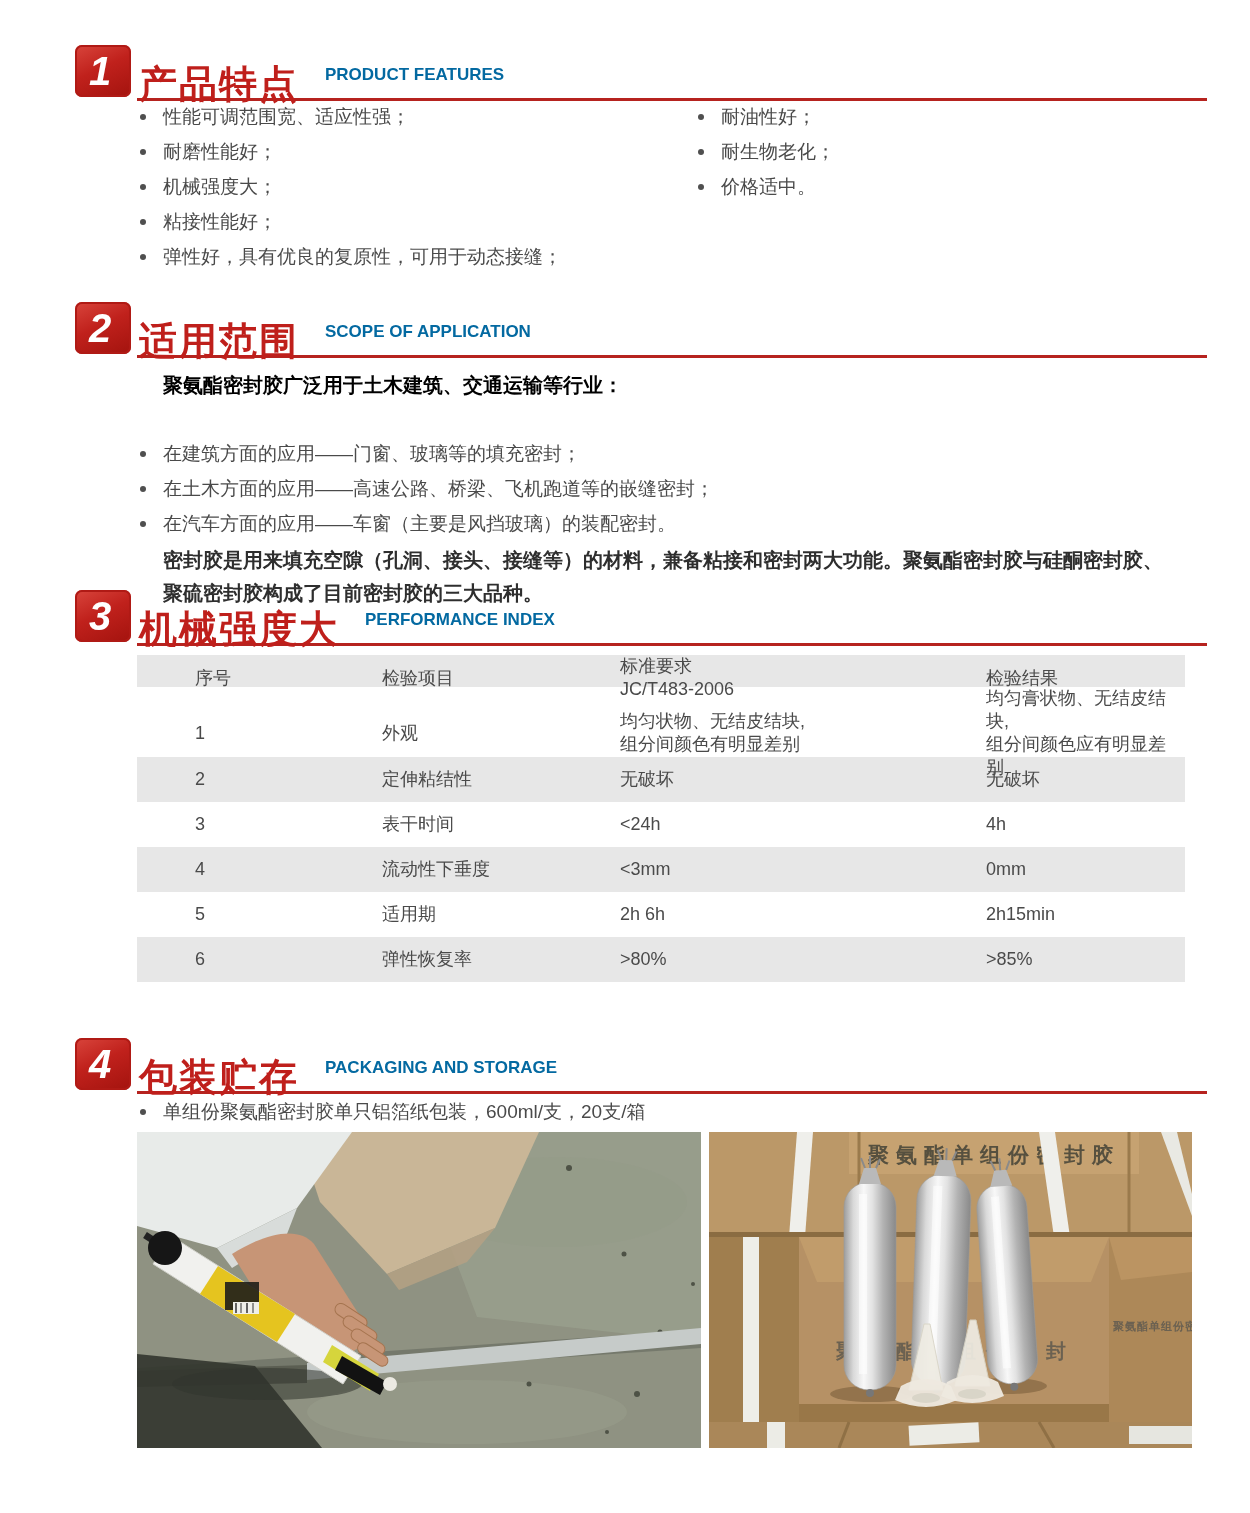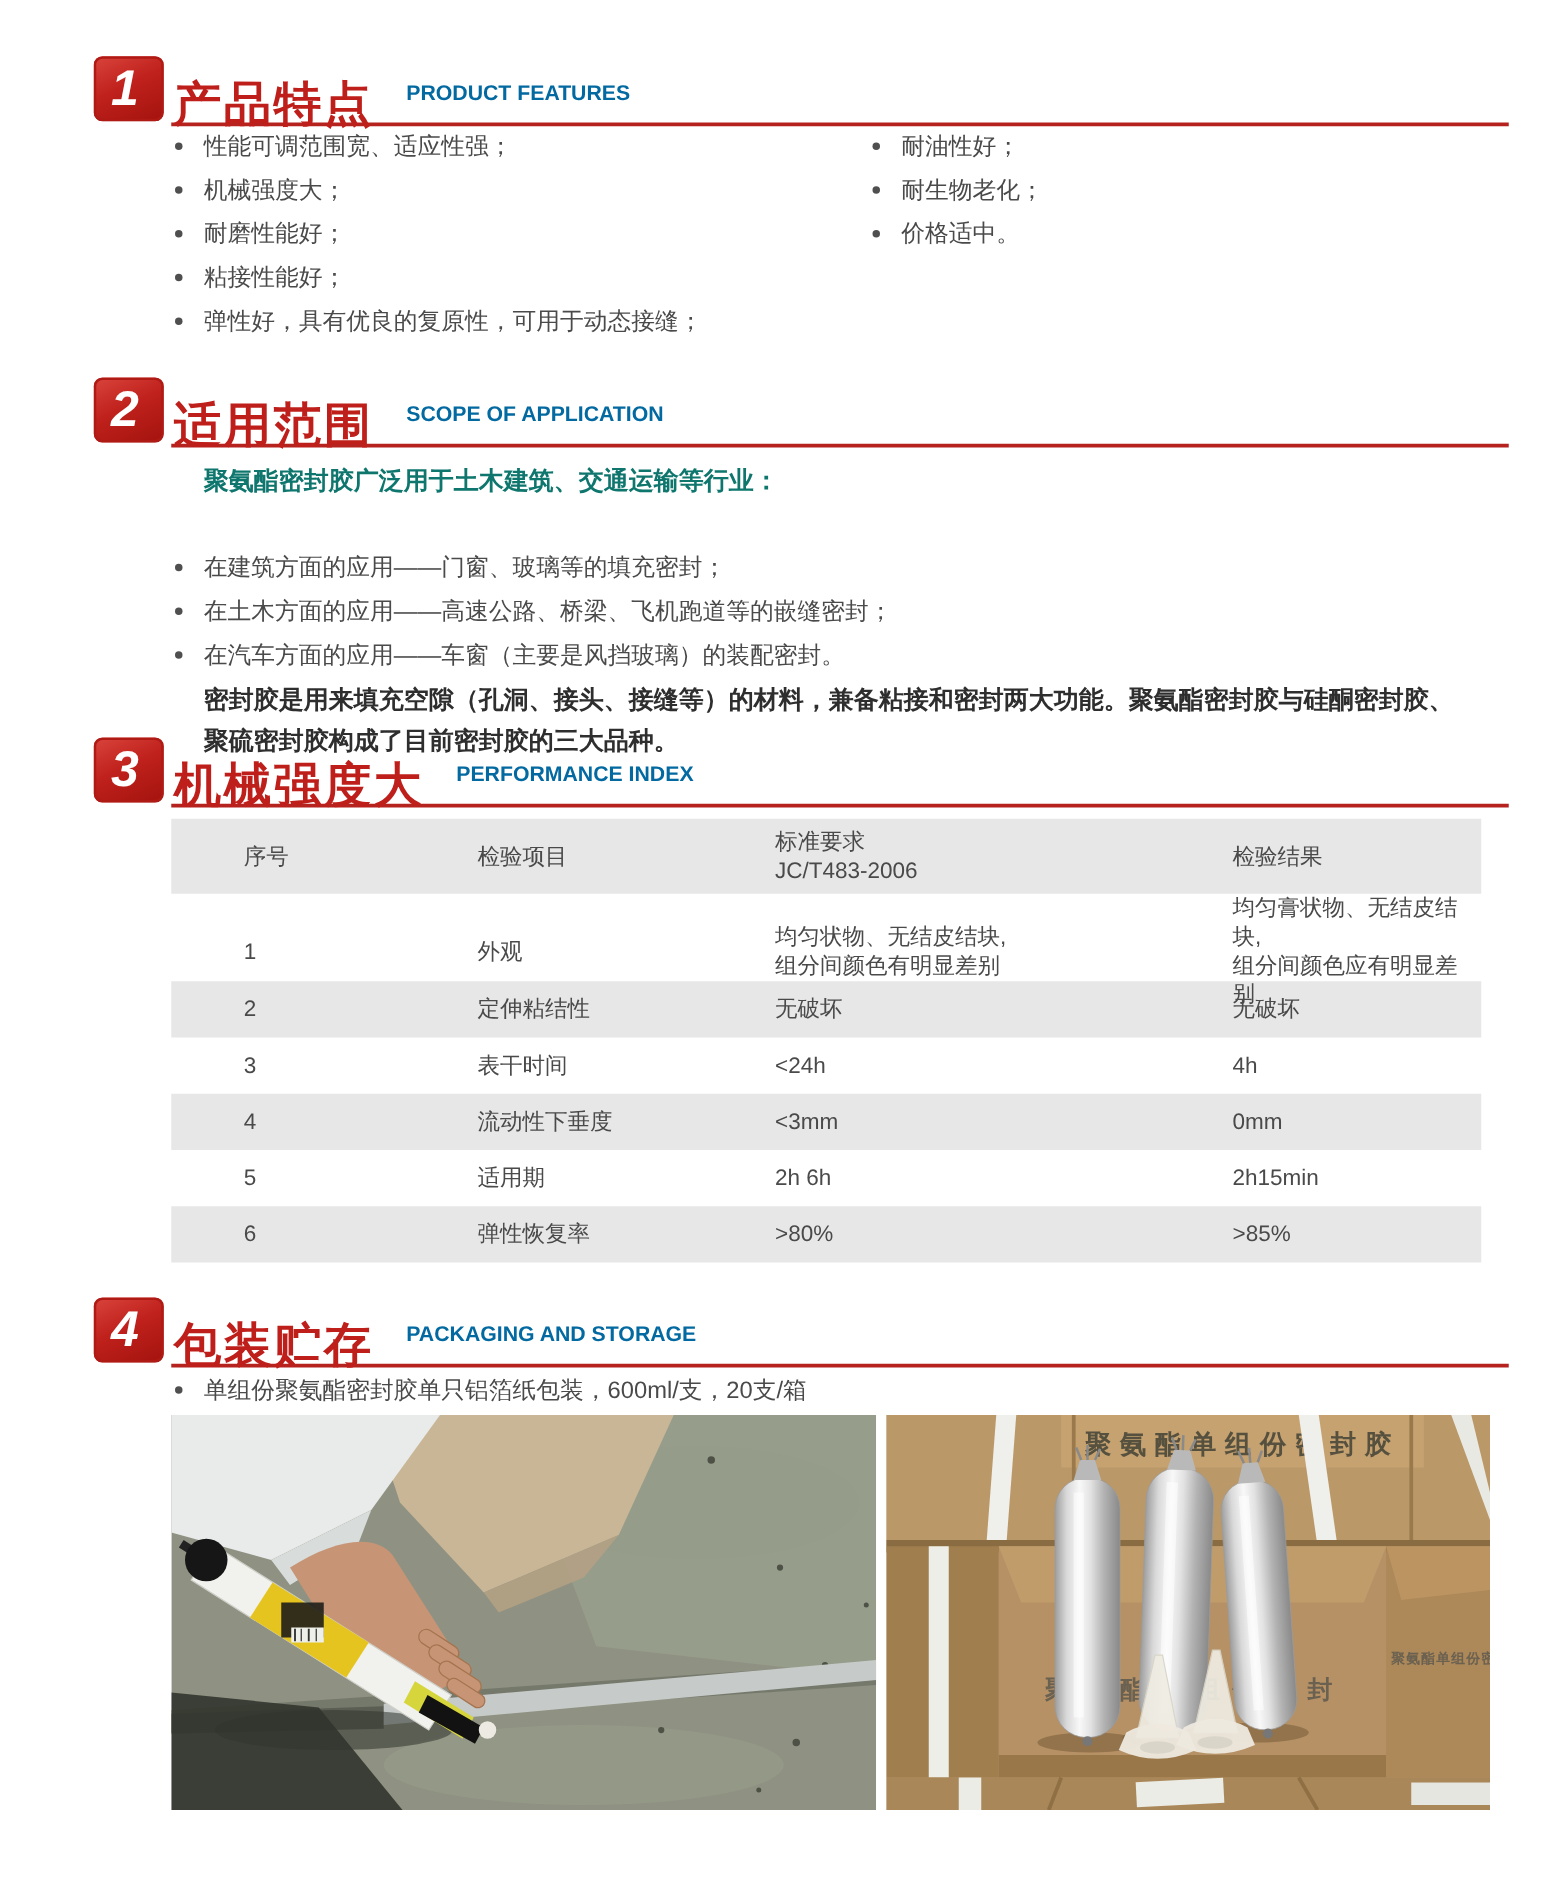--- a/index.html
+++ b/index.html
@@ -28,31 +28,31 @@
   .blist li { height:35px; display:flex; align-items:center; font-size:19px; color:#4a4a4a; }
   .blist li::before {
     content:""; width:6px; height:6px; border-radius:50%;
     background:#4f4f4f; margin:0 17px 0 3px; flex:0 0 auto;
   }
   .features-left  { left:137px; top:99px;  width:545px; }
   .features-right { left:695px; top:99px;  width:520px; }
 
   
   .scope { position:absolute; left:137px; top:368px; width:1070px; }
-  .scope-intro { font-size:20px; font-weight:bold; color:#0f766e; height:34px; line-height:34px; padding-left:26px; }
+  .scope-intro { font-size:20px; font-weight:bold; color:#000000; height:34px; line-height:34px; padding-left:26px; }
   .scope .blist { position:static;margin-top:34px; }
   .scope-note { padding-left:26px; font-size:20px; font-weight:bold; color:#2e2e2e; line-height:33px; margin-top:3px; }
   .scope-note span { display:block; }
 
   
   .ptable { position:absolute; left:137px; top:655px; width:1048px; font-size:18px; color:#4a4a4a; }
   .prow { display:grid; grid-template-columns:245px 238px 366px 199px; align-items:center; }
   .prow > div { white-space:pre-line; line-height:23px; padding-right:8px; }
   .prow > div:first-child { padding-left:58px; }
-  .phead { height:60px; }
+  .phead { height:32px; }
   .row-tall { height:70px; }
   .row-std { height:45px; }
   .gray { background:#e7e7e7; }
 
   
   .pack-list { left:137px; top:1094px; width:760px; }
 
   
   .photo { position:absolute; top:1132px; height:316px; overflow:hidden; }
   .photo svg { display:block; width:100%; height:100%; }
@@ -69,22 +69,22 @@
     <div class="sec-line"></div>
     <div class="sec-num">1</div>
     <div class="sec-titles">
       <span class="sec-title-zh">产品特点</span>
       <span class="sec-title-en">PRODUCT FEATURES</span>
     </div>
   </div>
 
   <ul class="blist features-left">
     <li>性能可调范围宽、适应性强；</li>
+    <li>耐磨性能好；</li>
     <li>机械强度大；</li>
-    <li>耐磨性能好；</li>
     <li>粘接性能好；</li>
     <li>弹性好，具有优良的复原性，可用于动态接缝；</li>
   </ul>
   <ul class="blist features-right">
     <li>耐油性好；</li>
     <li>耐生物老化；</li>
     <li>价格适中。</li>
   </ul>
 
   <div class="sec-header" style="top:302px;">

